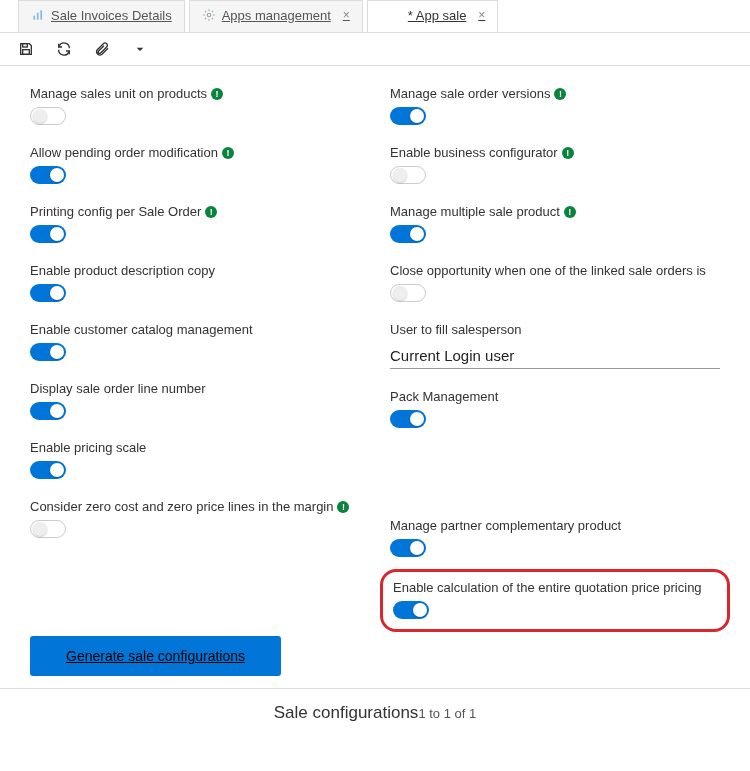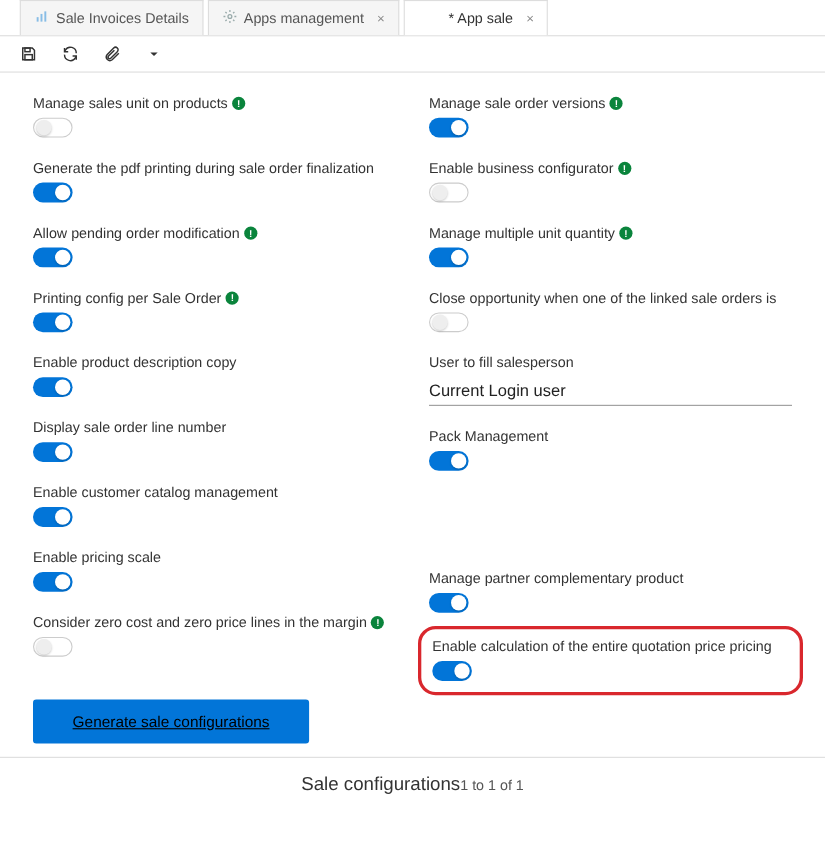--- a/index.html
+++ b/index.html
@@ -12,30 +12,31 @@
       overflow: hidden;
     }
     .tabs {
       display: flex;
       border-bottom: 1px solid #ddd;
       background: #fff;
       padding-left: 18px;
     }
     .tab {
       display: flex;
-      align-items: center;
+      align-items: flex-start;
       padding: 7px 12px;
       border: 1px solid #ddd;
       border-bottom: none;
       background: #f5f5f5;
       margin-right: 4px;
       cursor: pointer;
       position: relative;
       color: #555;
       gap: 6px;
+      text-decoration: underline;
     }
     .tab.active {
       background: #fff;
       border-top: 1px solid #ddd;
       color: #333;
       font-weight: 400;
       padding-left: 40px;
     }
     .tab-close {
       font-size: 12px;
@@ -245,50 +246,46 @@
 <div class="content">
   <div class="col">
     <div class="field">
       <div class="field-label">
           <span>Manage sales unit on products</span>
           <span class="info-icon">!</span>
         </div>
       <div class="toggle off"></div>
     </div>
     <div class="field">
-      <div class="field-label">Generate the pdf printing during sale order finalization</div>
-      <div class="toggle"></div>
-    </div>
-    <div class="field">
       <div class="field-label">
           <span>Allow pending order modification</span>
           <span class="info-icon">!</span>
         </div>
       <div class="toggle"></div>
     </div>
     <div class="field">
       <div class="field-label">
           <span>Printing config per Sale Order</span>
           <span class="info-icon">!</span>
         </div>
       <div class="toggle"></div>
     </div>
     <div class="field">
       <div class="field-label">Enable product description copy</div>
       <div class="toggle"></div>
     </div>
     <div class="field">
+      <div class="field-label">Enable customer catalog management</div>
+      <div class="toggle"></div>
+    </div>
+    <div class="field">
       <div class="field-label">Display sale order line number</div>
       <div class="toggle"></div>
     </div>
     <div class="field">
-      <div class="field-label">Enable customer catalog management</div>
-      <div class="toggle"></div>
-    </div>
-    <div class="field">
       <div class="field-label">Enable pricing scale</div>
       <div class="toggle"></div>
     </div>
     <div class="field">
       <div class="field-label">
           <span>Consider zero cost and zero price lines in the margin</span>
           <span class="info-icon">!</span>
         </div>
       <div class="toggle off"></div>
     </div>
@@ -304,21 +301,21 @@
     </div>
     <div class="field">
       <div class="field-label">
           <span>Enable business configurator</span>
           <span class="info-icon">!</span>
         </div>
       <div class="toggle off"></div>
     </div>
     <div class="field">
       <div class="field-label">
-          <span>Manage multiple unit quantity</span>
+          <span>Manage multiple sale product</span>
           <span class="info-icon">!</span>
         </div>
       <div class="toggle"></div>
     </div>
     <div class="field">
       <div class="field-label">Close opportunity when one of the linked sale orders is</div>
       <div class="toggle off"></div>
     </div>
     <div class="field">
       <div class="field-label">User to fill salesperson</div>

